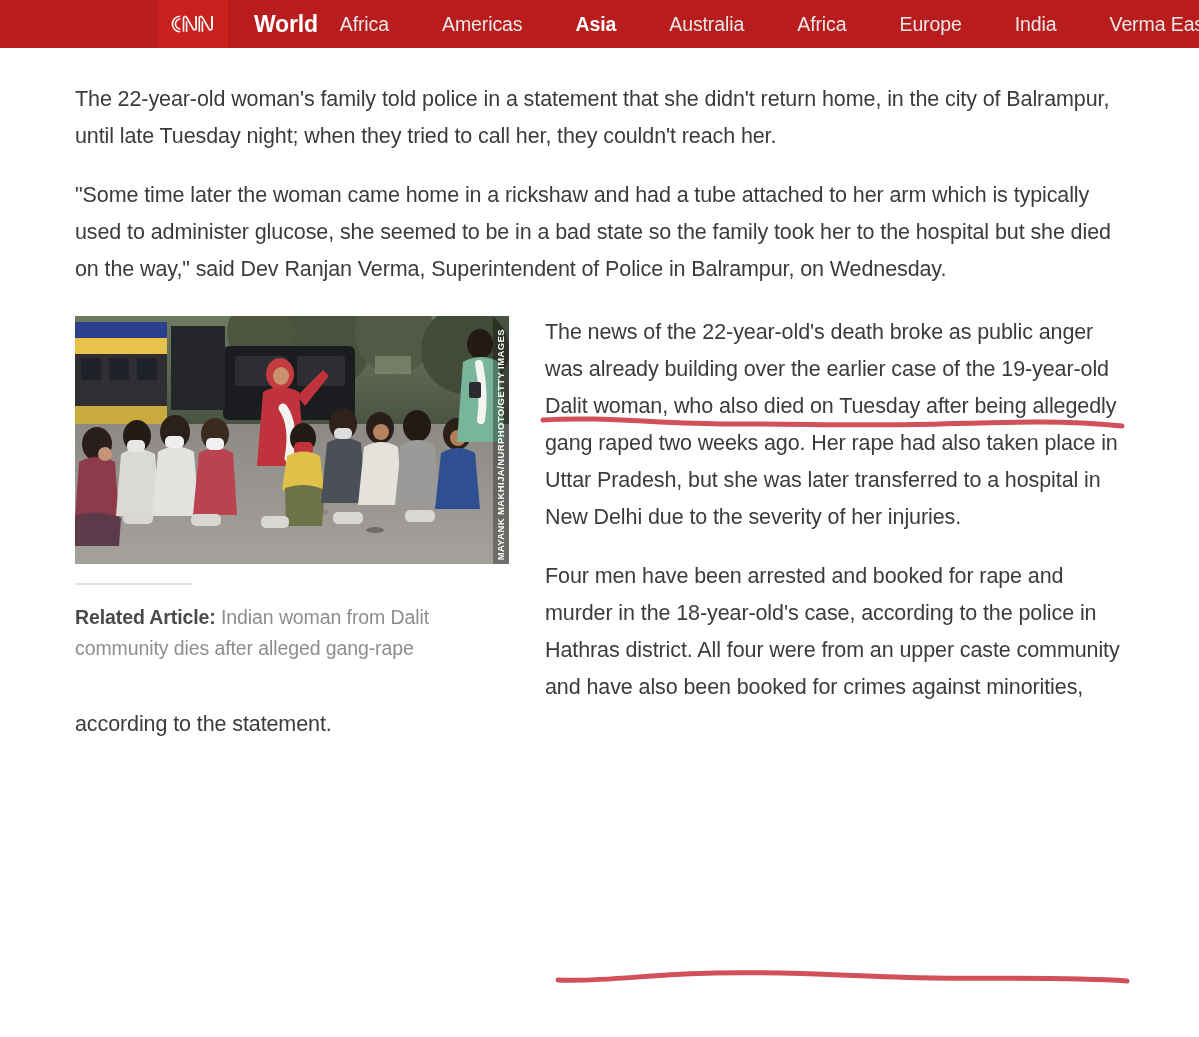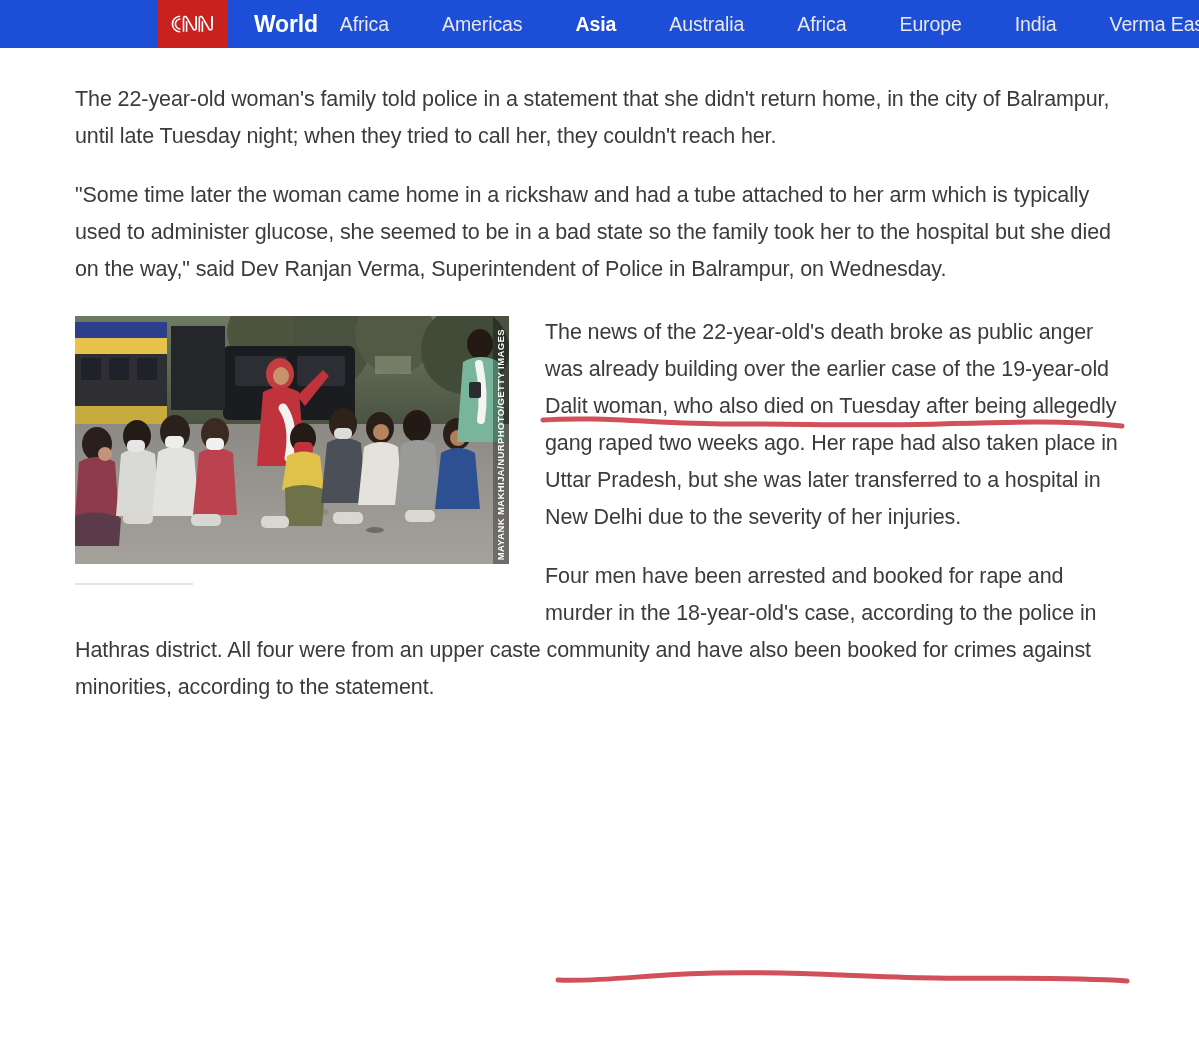--- a/index.html
+++ b/index.html
@@ -14,21 +14,21 @@
     height: 1037px;
     font-family: "Liberation Sans", sans-serif;
     color: #2f2f2f;
     overflow: hidden;
     position: relative;
   }
 
   
   .nav {
     height: 48px;
-    background: #1d4ed8;
+    background: #b91c1c;
     display: flex;
     align-items: center;
     width: 100%;
     overflow: hidden;
   }
   .nav-logo {
     width: 70px;
     height: 48px;
     margin-left: 158px;
     background: #c9211e;
@@ -282,20 +282,23 @@
           <rect x="330" y="194" width="30" height="12" rx="5"></rect>
         </g>
       </svg>
       <div class="photo-credit">
         <span>MAYANK MAKHIJA/NURPHOTO/GETTY IMAGES</span>
       </div>
     </div>
 
     <div class="fig-divider"></div>
 
+    <div class="fig-caption">
+      <span class="rel-label">Related Article:</span><span> Indian woman from Dalit community dies after alleged gang-rape</span>
+    </div>
   </div>
 
 
   <p class="body-text" id="para-4">The news of the 22-year-old's death broke as public anger was already building over the earlier case of the 19-year-old Dalit woman, who also died on Tuesday after being allegedly gang raped two weeks ago. Her rape had also taken place in Uttar Pradesh, but she was later transferred to a hospital in New Delhi due to the severity of her injuries.</p>
 
   <p class="body-text" id="para-5">Four men have been arrested and booked for rape and murder in the 18-year-old's case, according to the police in Hathras district. All four were from an upper caste community and have also been booked for crimes against minorities, according to the statement.</p>
 </div>
 
 <div class="marker" id="marker-1">
   <svg width="585" height="18" viewBox="0 0 585 18" aria-hidden="true">

